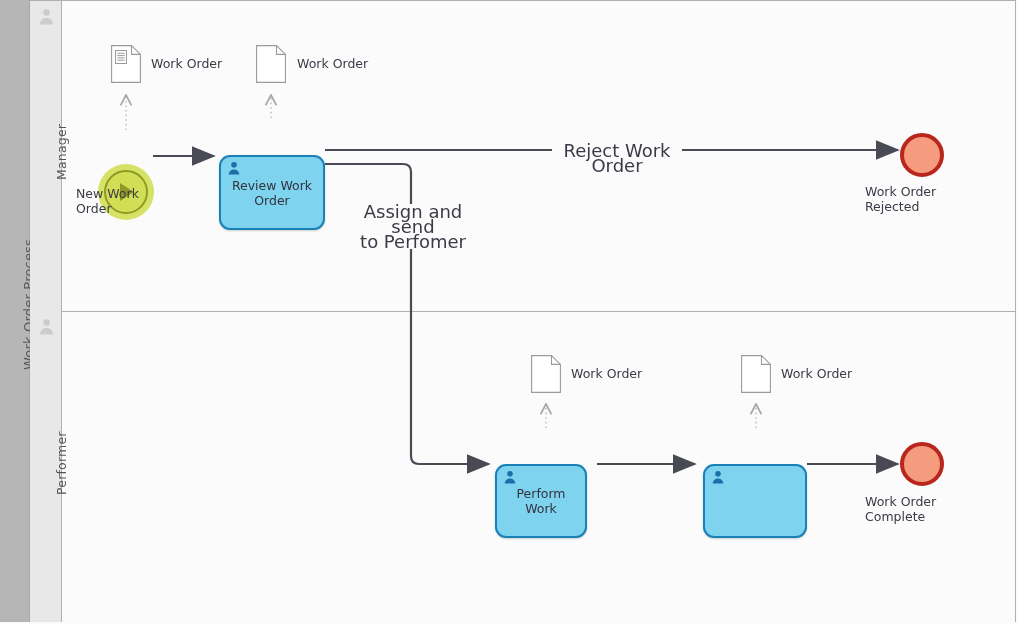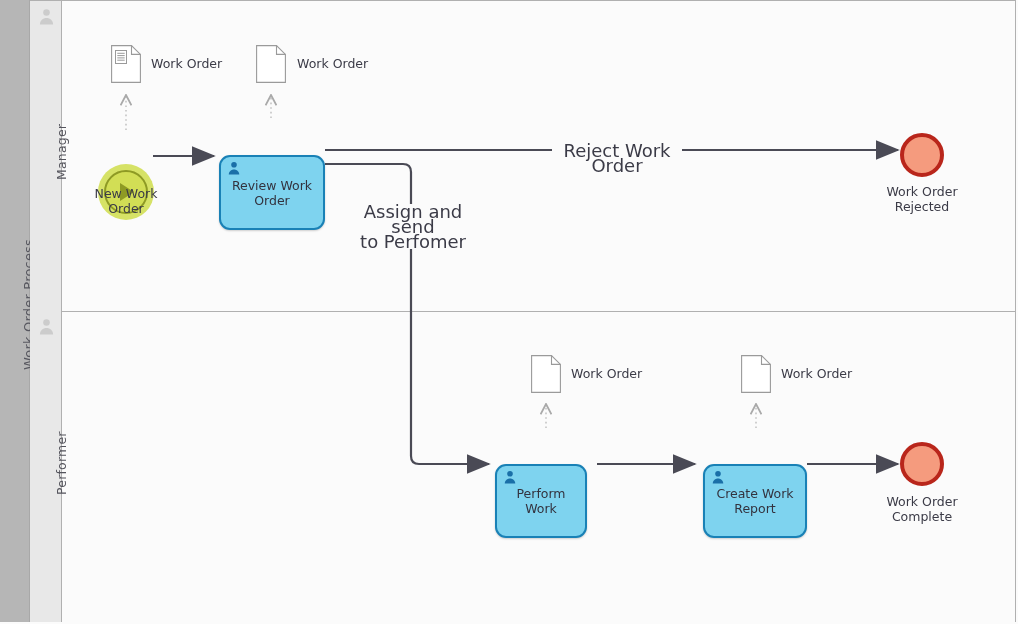--- a/index.html
+++ b/index.html
@@ -143,21 +143,20 @@
   }
   .end-event {
     position: absolute;
     border-radius: 50%;
     background: #f59b7e;
     border: 4px solid #b9261b;
     box-sizing: border-box;
   }
   .node-caption {
     position: absolute;
-    text-align: center;
     color: #3b3b47;
     font-size: 12.5px;
     line-height: 15px;
     white-space: pre-line;
   }
   
   .doc {
     position: absolute;
     width: 30px; height: 38px;
   }
@@ -286,22 +285,20 @@
     </svg>
     <div class="task-label">Perform
 Work</div>
   </div>
 
   <div class="node task" style="left:703px; top:428px; width:104px; height:74px;">
     <svg class="task-user-icon" viewBox="0 0 16 16">
       <circle cx="8" cy="4.2" r="3.2" fill="#1a6fa8"></circle>
       <path d="M2 15.5c0-3.4 2.7-5.9 6-5.9s6 2.5 6 5.9z" fill="#1a6fa8"></path>
     </svg>
-    <div class="task-label">Create Work
-Report</div>
   </div>
 
   <div class="end-event" style="left:900px; top:133px; width:44px; height:44px;"></div>
   <div class="node-caption" style="left:865px; top:184px; width:114px;">Work Order
 Rejected</div>
 
   <div class="end-event" style="left:900px; top:442px; width:44px; height:44px;"></div>
   <div class="node-caption" style="left:865px; top:494px; width:114px;">Work Order
 Complete</div>
 

